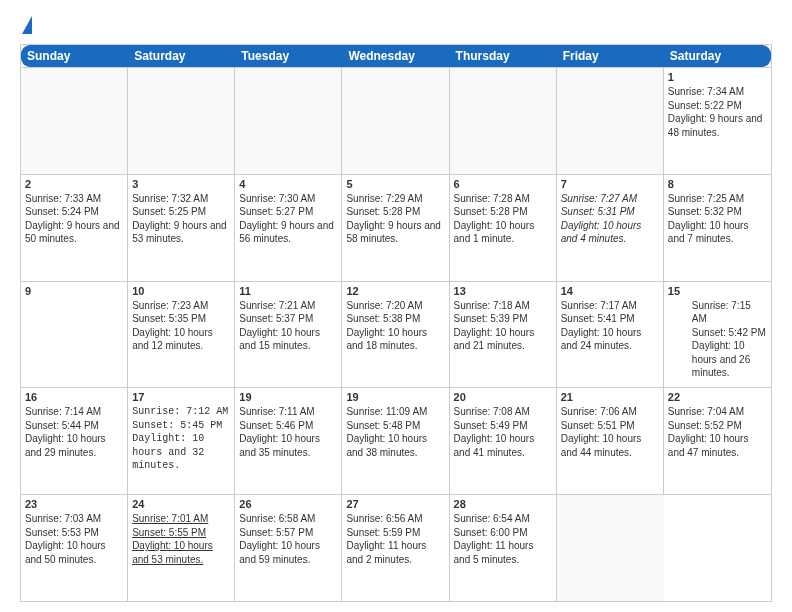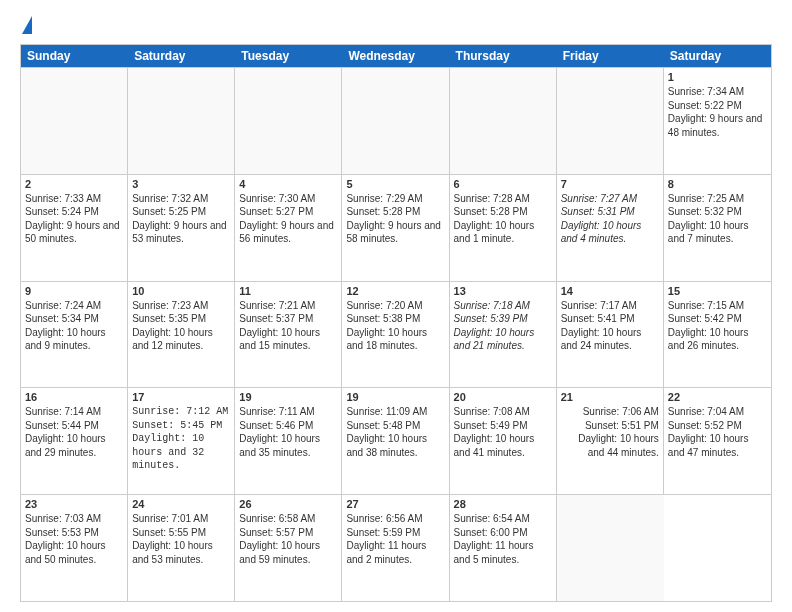--- a/index.html
+++ b/index.html
@@ -67,20 +67,21 @@
     .calendar {
       flex: 1;
       display: flex;
       flex-direction: column;
       border: 1px solid #ccc;
     }
     .cal-header {
       display: grid;
       grid-template-columns: repeat(7, 1fr);
       background: #1a6bbf;
+      border-radius: 9px;
     }
     .cal-header-cell {
       color: #fff;
       font-size: 12px;
       font-weight: bold;
       padding: 4px 6px;
       text-align: left;
     }
     .cal-body {
       flex: 1;
@@ -201,23 +202,20 @@
           <div class="cal-cell">
             <div class="day-num">8</div>
             <div class="day-info" style="white-space: pre-line;">Sunrise: 7:25 AM
 Sunset: 5:32 PM
 Daylight: 10 hours and 7 minutes.</div>
           </div>
         </div>
         <div class="cal-week">
           <div class="cal-cell">
             <div class="day-num">9</div>
-            <div class="day-info" style="white-space: pre-line;">Sunrise: 7:24 AM
-Sunset: 5:34 PM
-Daylight: 10 hours and 9 minutes.</div>
           </div>
           <div class="cal-cell">
             <div class="day-num">10</div>
             <div class="day-info" style="white-space: pre-line;">Sunrise: 7:23 AM
 Sunset: 5:35 PM
 Daylight: 10 hours and 12 minutes.</div>
           </div>
           <div class="cal-cell">
             <div class="day-num">11</div>
             <div class="day-info" style="white-space: pre-line;">Sunrise: 7:21 AM
@@ -225,33 +223,33 @@
 Daylight: 10 hours and 15 minutes.</div>
           </div>
           <div class="cal-cell">
             <div class="day-num">12</div>
             <div class="day-info" style="white-space: pre-line;">Sunrise: 7:20 AM
 Sunset: 5:38 PM
 Daylight: 10 hours and 18 minutes.</div>
           </div>
           <div class="cal-cell">
             <div class="day-num">13</div>
-            <div class="day-info" style="white-space: pre-line; font-style: italic;">Sunrise: 7:18 AM
+            <div class="day-info" style="white-space: pre-line;">Sunrise: 7:18 AM
 Sunset: 5:39 PM
 Daylight: 10 hours and 21 minutes.</div>
           </div>
           <div class="cal-cell">
             <div class="day-num">14</div>
             <div class="day-info" style="white-space: pre-line;">Sunrise: 7:17 AM
 Sunset: 5:41 PM
 Daylight: 10 hours and 24 minutes.</div>
           </div>
           <div class="cal-cell">
             <div class="day-num">15</div>
-            <div class="day-info" style="white-space: pre-line;">Sunrise: 7:15 AM
+            <div class="day-info" style="white-space: pre-line; margin-left: 24px;">Sunrise: 7:15 AM
 Sunset: 5:42 PM
 Daylight: 10 hours and 26 minutes.</div>
           </div>
         </div>
         <div class="cal-week">
           <div class="cal-cell">
             <div class="day-num">16</div>
             <div class="day-info" style="white-space: pre-line;">Sunrise: 7:14 AM
 Sunset: 5:44 PM
 Daylight: 10 hours and 29 minutes.</div>
@@ -275,41 +273,41 @@
 Daylight: 10 hours and 38 minutes.</div>
           </div>
           <div class="cal-cell">
             <div class="day-num">20</div>
             <div class="day-info" style="white-space: pre-line;">Sunrise: 7:08 AM
 Sunset: 5:49 PM
 Daylight: 10 hours and 41 minutes.</div>
           </div>
           <div class="cal-cell">
             <div class="day-num">21</div>
-            <div class="day-info" style="white-space: pre-line; text-align: right;">Sunrise: 7:06 AM
+            <div class="day-info" style="white-space: pre-line;">Sunrise: 7:06 AM
 Sunset: 5:51 PM
 Daylight: 10 hours and 44 minutes.</div>
           </div>
           <div class="cal-cell">
             <div class="day-num">22</div>
             <div class="day-info" style="white-space: pre-line;">Sunrise: 7:04 AM
 Sunset: 5:52 PM
 Daylight: 10 hours and 47 minutes.</div>
           </div>
         </div>
         <div class="cal-week">
           <div class="cal-cell">
             <div class="day-num">23</div>
             <div class="day-info" style="white-space: pre-line;">Sunrise: 7:03 AM
 Sunset: 5:53 PM
 Daylight: 10 hours and 50 minutes.</div>
           </div>
           <div class="cal-cell">
             <div class="day-num">24</div>
-            <div class="day-info" style="white-space: pre-line;">Sunrise: 7:01 AM
+            <div class="day-info" style="white-space: pre-line; text-decoration: underline;">Sunrise: 7:01 AM
 Sunset: 5:55 PM
 Daylight: 10 hours and 53 minutes.</div>
           </div>
           <div class="cal-cell">
             <div class="day-num">26</div>
             <div class="day-info" style="white-space: pre-line;">Sunrise: 6:58 AM
 Sunset: 5:57 PM
 Daylight: 10 hours and 59 minutes.</div>
           </div>
           <div class="cal-cell">

